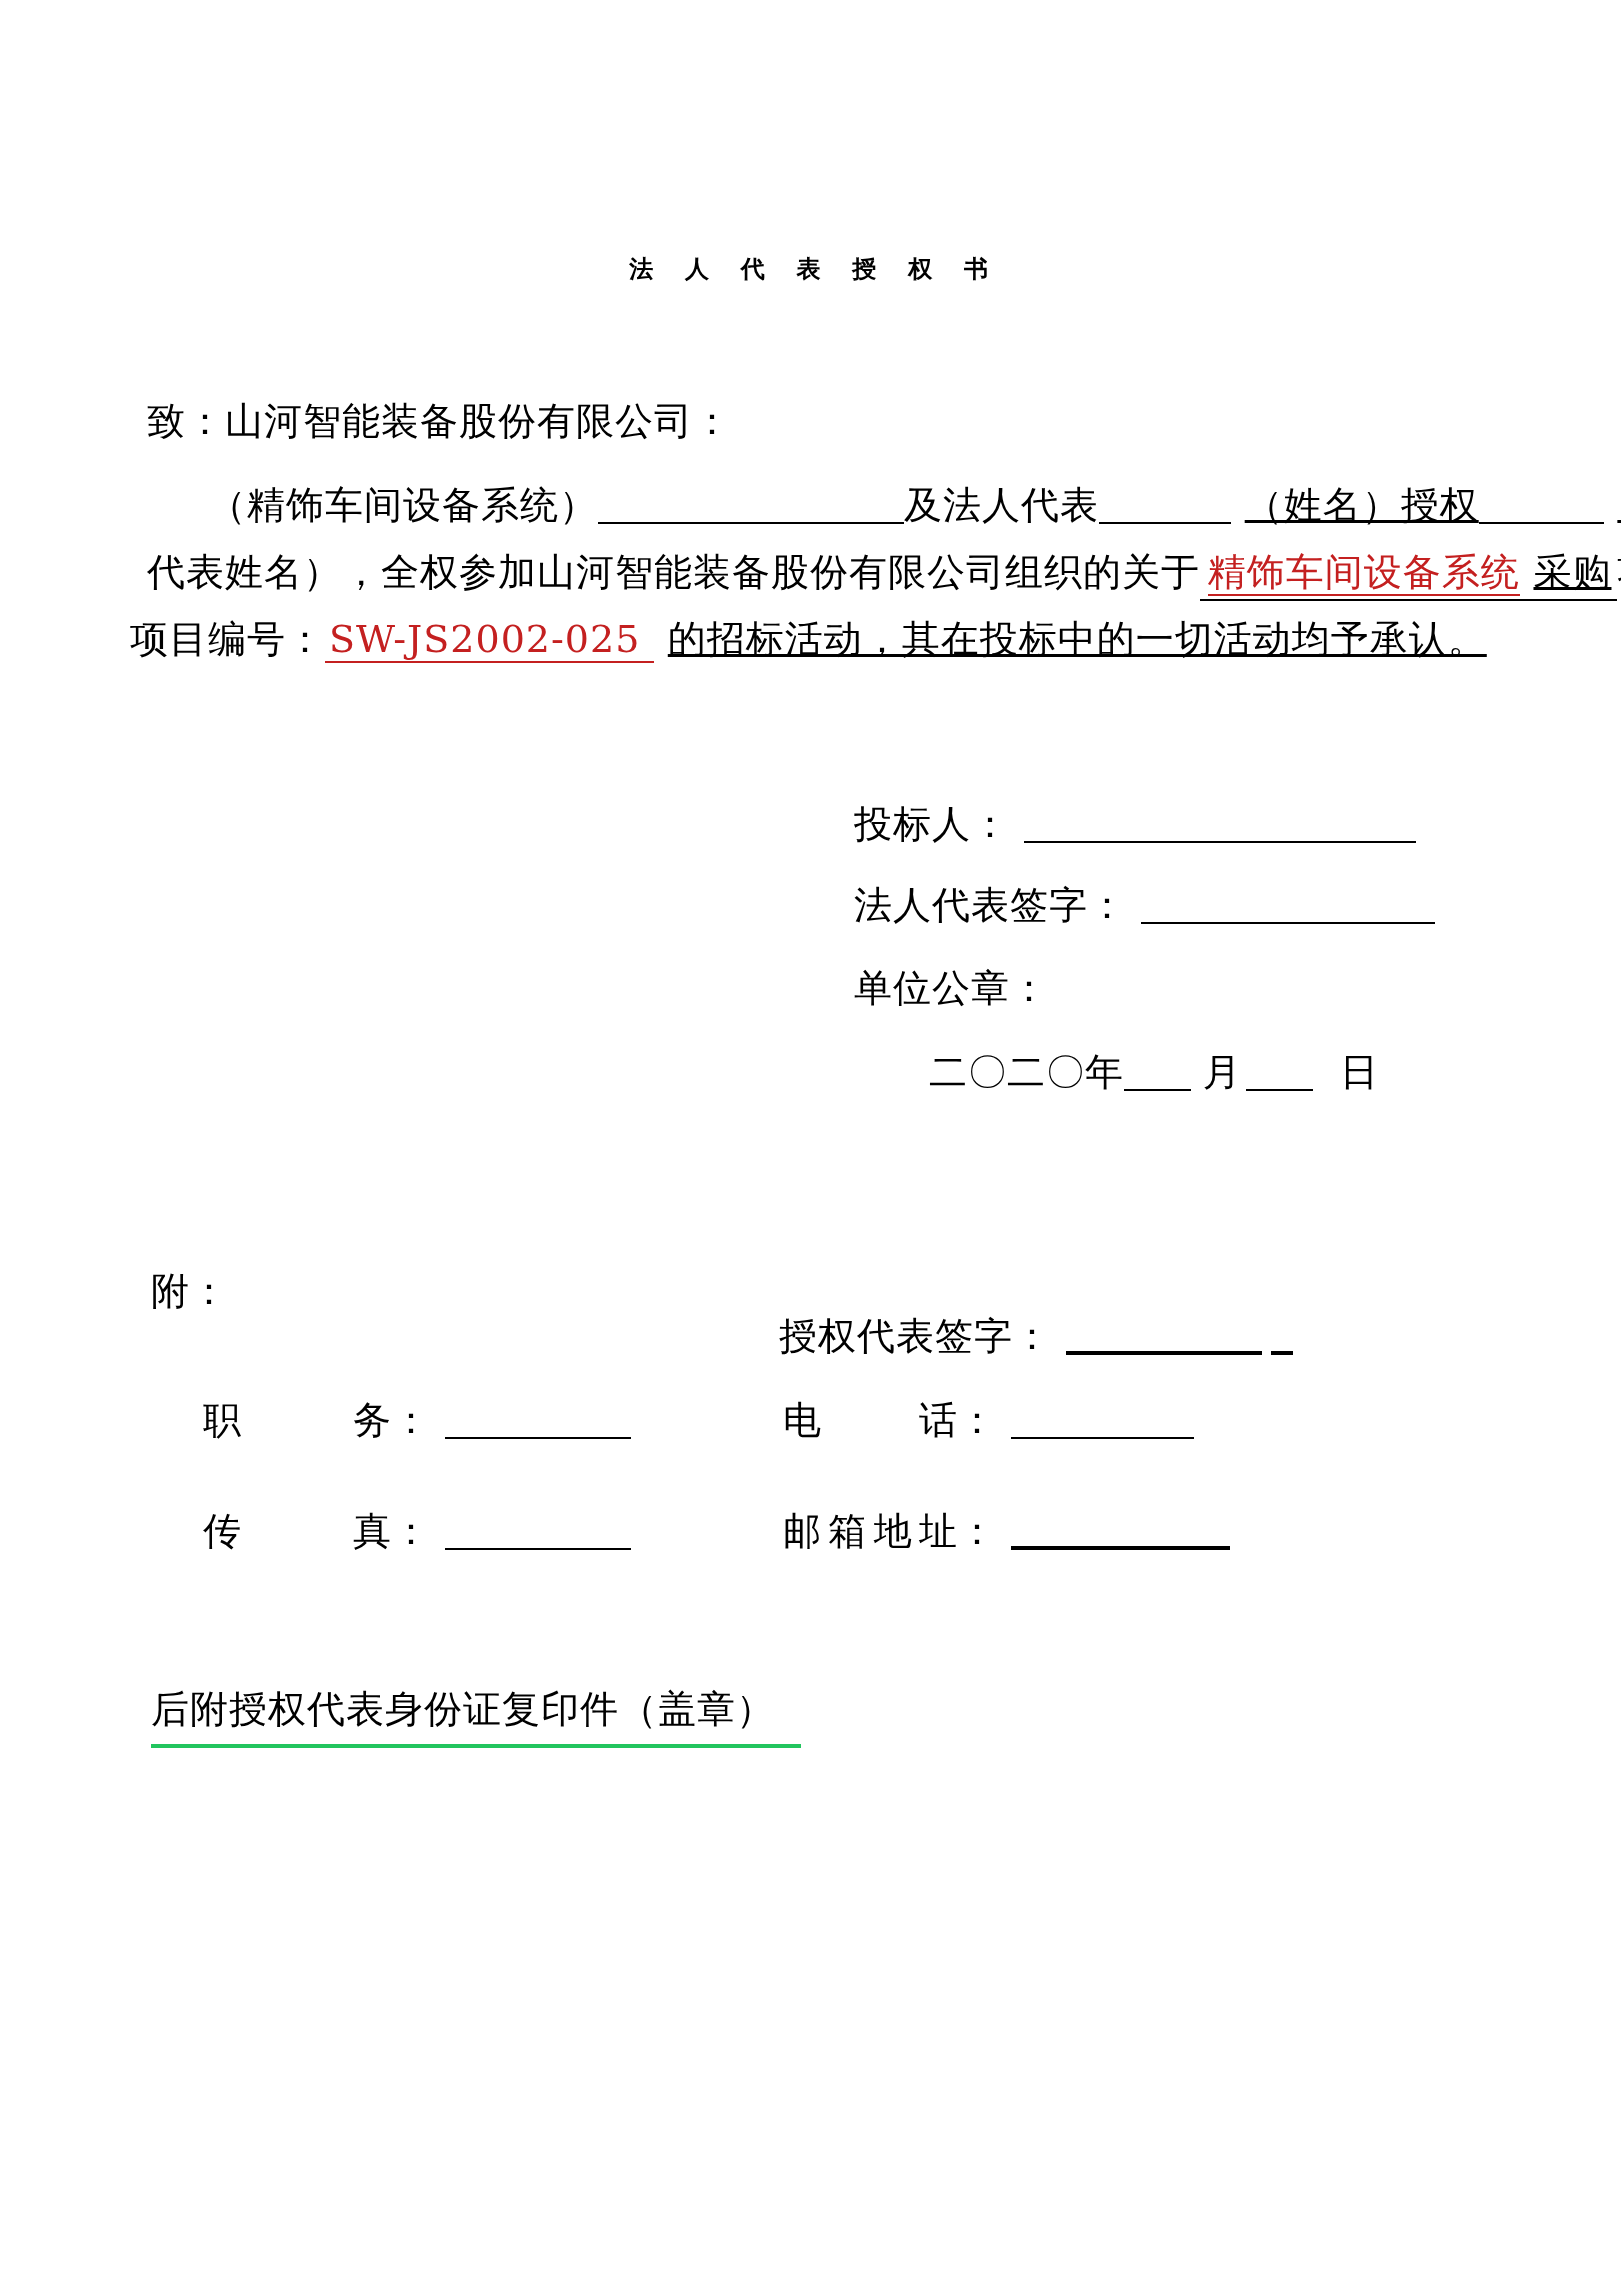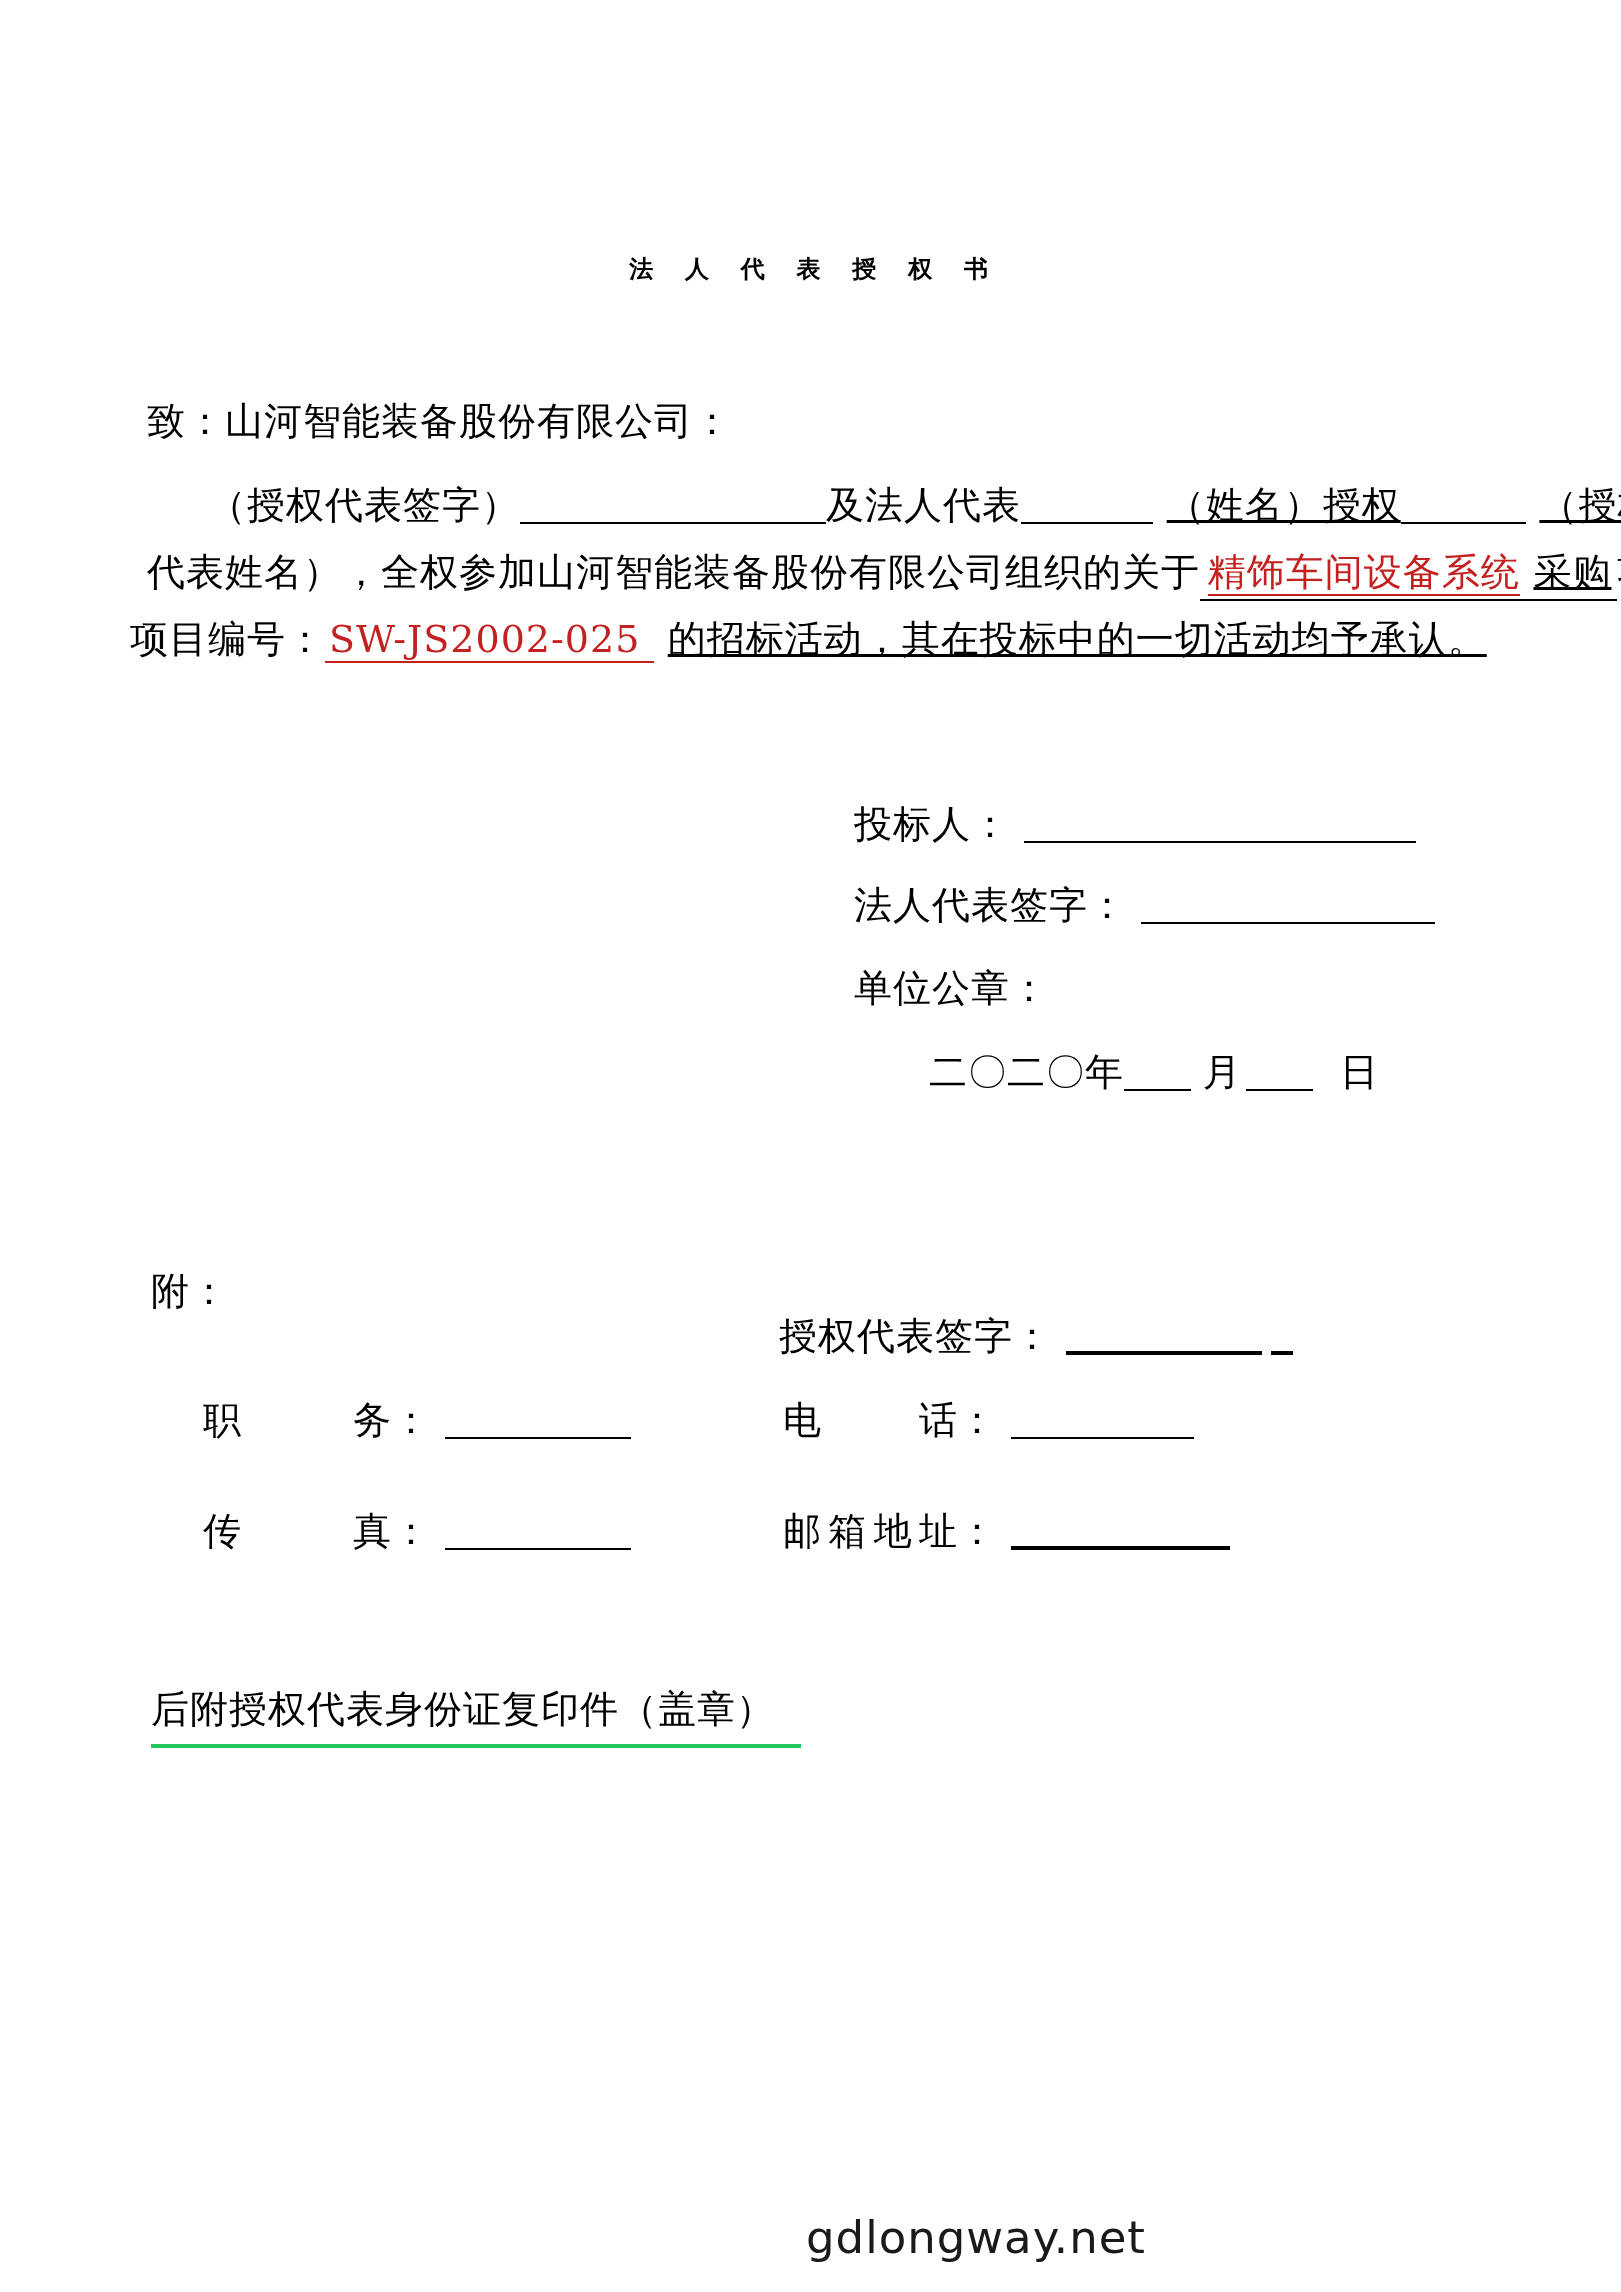--- a/index.html
+++ b/index.html
@@ -63,21 +63,21 @@
 </head>
 <body>
 
 <div class="page">
 
   <div class="abs title">法　人　代　表　授　权　书</div>
 
   <div class="abs body-text salutation">致：山河智能装备股份有限公司：</div>
 
   <div class="abs body-text pline1">
-    <span>（授权代表签字）</span><span class="ul" style="width:306px"></span><span>及法人代表</span><span class="ul" style="width:132px"></span><span class="gap-l">（姓名）授权</span><span class="ul" style="width:125px"></span><span class="gap-l">（授权</span>
+    <span>（精饰车间设备系统）</span><span class="ul" style="width:306px"></span><span>及法人代表</span><span class="ul" style="width:132px"></span><span class="gap-l">（姓名）授权</span><span class="ul" style="width:125px"></span><span class="gap-l">（授权</span>
   </div>
 
   <div class="abs body-text pline2">
     <span>代表姓名），全权参加山河智能装备股份有限公司组织的关于</span><span class="ul-wrap"><span class="red-ul">精饰车间设备系统</span><span class="gap-l">采购</span></span><span>项目（招标</span>
   </div>
 
   <div class="abs body-text pline3">
     <span>项目编号：</span><span class="red-code">SW-JS2002-025</span><span class="gap-l">的招标活动，其在投标中的一切活动均予承认。</span>
   </div>
 
@@ -128,16 +128,15 @@
         <span>箱</span>
         <span>地</span>
         <span>址：</span>
       </span><span class="ul ul-bold gap-l" style="width:219px"></span>
   </div>
 
   <div class="abs body-text note">
     <span class="note-text">后附授权代表身份证复印件（盖章）</span>
   </div>
 
-  <div class="abs watermark">gdlongway.net</div>
 
 </div>
 
 
 </body></html>

